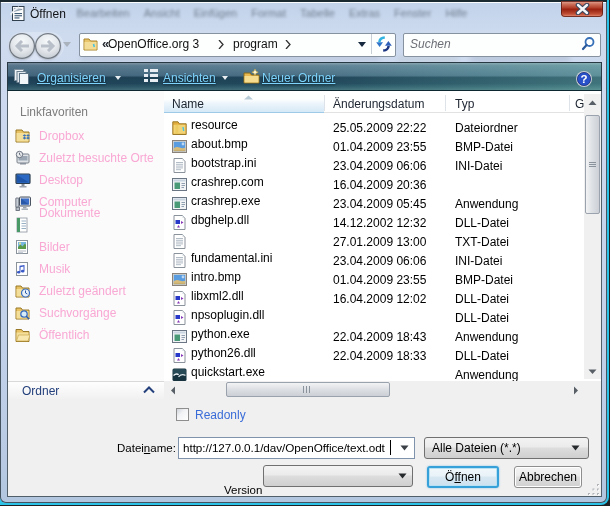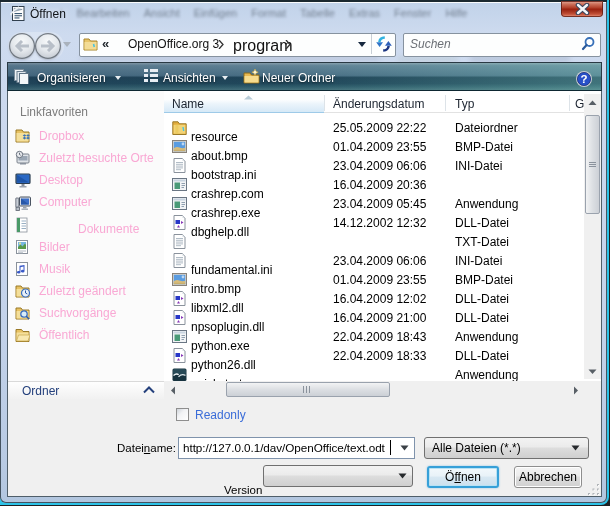--- a/index.html
+++ b/index.html
@@ -24,33 +24,33 @@
 .navcirc{width:26px;height:26px;border-radius:50%;
  background:radial-gradient(circle at 50% 32%,#f7f9fa 0,#e4e8ec 45%,#ccd1d8 72%,#b4bbc4 100%);
  box-shadow:inset 0 0 0 1.2px rgba(96,104,114,.85),0 1px 2px rgba(60,70,90,.28);}
 
 .whitebar{background:#fdfefe;border:1px solid #86929f;border-radius:2px;}
 
 #toolbar{left:7px;top:62px;width:595px;height:29px;box-sizing:border-box;border:1px solid #2a3a44;border-bottom:1px solid #0d2731;
  background:
  linear-gradient(to right,rgba(26,44,74,.20) 0,rgba(28,60,80,.06) 50%,rgba(130,208,192,.32) 100%),
  linear-gradient(to bottom,#8da4b2 0,#64879a 10%,#4d7389 46%,#1f4458 54%,#21495c 76%,#305e6d 88%,#48757f 100%);}
-.tbtext{color:#ffffff;font-size:12px;white-space:nowrap;text-shadow:0 1px 2px rgba(0,0,0,.5);}
+.tbtext{color:#7dd3fc;font-size:12px;white-space:nowrap;text-shadow:0 1px 2px rgba(0,0,0,.5);text-decoration:underline;}
 .tbarrow{width:0;height:0;border-left:3.5px solid transparent;border-right:3.5px solid transparent;border-top:4px solid #e8eef2;}
 
 #content{left:7px;top:62px;width:595px;height:435px;box-sizing:border-box;border:1px solid #4f5e69;border-top:none;background:#f0f0f0;}
 #browse{left:8px;top:91px;width:593px;height:307px;background:#fff;}
 #sidebar{left:8px;top:91px;width:156px;height:290px;background:#fbfbfb;}
 .slink{position:absolute;left:39px;color:#f9a8d4;font-size:12px;white-space:nowrap;}
 .sicon{position:absolute;left:15px;width:15px;height:15px;}
 #ordnerbar{left:8px;top:381px;width:156px;height:17px;background:linear-gradient(to bottom,#fefefe,#f1f1f1);border-top:1px solid #d9d9d9;}
 .hdrsep{position:absolute;top:95px;width:1px;height:16px;background:#dde3e8;}
 .hdrtxt{position:absolute;top:97px;color:#1c2430;font-size:12px;white-space:nowrap;}
 .row{position:absolute;left:164px;width:420px;height:19px;white-space:nowrap;}
-.fname{position:absolute;left:27px;top:12px;color:#000;}
+.fname{position:absolute;left:27px;top:0;color:#000;}
 .fdate{position:absolute;left:169px;top:3px;color:#000;}
 .ftype{position:absolute;left:291px;top:3px;color:#000;}
 .ficon{position:absolute;left:8px;top:2px;width:15px;height:15px;}
 
 .combo{position:absolute;box-sizing:border-box;border:1px solid #7f93ac;background:#fff;}
 .btncombo{position:absolute;box-sizing:border-box;border:1px solid #707070;border-radius:3px;
  background:linear-gradient(to bottom,#f3f3f3 0,#ebebeb 45%,#dddddd 50%,#cfcfcf 100%);}
 .vbtn{position:absolute;box-sizing:border-box;border-radius:3px;}
 #openbtn{left:427px;top:466px;width:72px;height:22px;border:2px solid #36a0d8;box-shadow:inset 0 0 0 1px #b8e2f4,0 0 2px rgba(60,160,220,.6);
  background:linear-gradient(to bottom,#f2f8fb 0,#e8f2f8 45%,#d8e8f2 50%,#cbe0ee 100%);}
@@ -106,27 +106,27 @@
 <div class="abs" style="left:398px;top:56px;width:60px;height:6px;background:rgba(120,140,110,.12);filter:blur(2.5px);border-radius:3px;"></div>
 <div id="addrbar" class="abs whitebar" style="left:79px;top:33px;width:315px;height:22px;"></div>
 <div class="abs" style="left:83px;top:36px;">
     <svg width="15" height="16">
       <path d="M1 3 h5 l1.5 2 H14 v9 H1 z" fill="#e8c56a" stroke="#a8852c" stroke-width="1"></path>
       <path d="M1.5 6 h12 v7.5 h-12 z" fill="#f3dc96"></path>
       <path d="M10.5 8 l.8 3" stroke="#49c3e0" stroke-width="1.6"></path>
     </svg>
   </div>
 <div class="abs" style="left:102px;top:36px;color:#23292f;font-size:13px;font-weight:bold;">«</div>
-<div class="abs" style="left:128px;top:37px;color:#111;font-size:12px;">OpenOffice.org 3</div>
+<div class="abs" style="left:108px;top:37px;color:#111;font-size:12px;">OpenOffice.org 3</div>
 <div class="abs" style="left:218px;top:40px;">
     <svg width="6" height="9">
       <path d="M1 0 L5 4.5 L1 9" fill="none" stroke="#333" stroke-width="1.3"></path>
     </svg>
   </div>
-<div class="abs" style="left:233px;top:37px;color:#111;font-size:16px;">program</div>
+<div class="abs" style="left:233px;top:37px;color:#111;font-size:12px;">program</div>
 <div class="abs" style="left:285px;top:40px;">
     <svg width="6" height="9">
       <path d="M1 0 L5 4.5 L1 9" fill="none" stroke="#333" stroke-width="1.3"></path>
     </svg>
   </div>
 <div class="abs" style="left:358px;top:42px;width:0;height:0;border-left:4.5px solid transparent;border-right:4.5px solid transparent;border-top:5px solid #16283e;"></div>
 <div class="abs" style="left:371px;top:34px;width:1px;height:20px;background:#c8cfd6;"></div>
 <div class="abs" style="left:375px;top:35px;">
     <svg width="18" height="18">
       <path d="M9.8 2.4 q-5 .3 -5.4 4.6" fill="none" stroke="#31b2e0" stroke-width="2.5"></path>
@@ -241,21 +241,21 @@
         <rect x="2" y="1" width="10" height="14" fill="#fff" stroke="#8a929c" stroke-width=".8"></rect>
         <rect x="2" y="1" width="3" height="14" fill="#4a9a68"></rect>
         <g stroke="#9ab0c4" stroke-width="1">
           <path d="M6.5 4 h4.5"></path>
           <path d="M6.5 6.5 h4.5"></path>
           <path d="M6.5 9 h4.5"></path>
           <path d="M6.5 11.5 h4.5"></path>
         </g>
       </svg>
     </div>
-<div class="slink" style="top:222px;margin-left:39px;">Dokumente</div>
+<div class="slink" style="top:206px;">Dokumente</div>
 <div class="sicon" style="top:239px;">
       <svg width="15" height="16">
         <rect x="1.5" y="1.5" width="11" height="13" fill="#fff" stroke="#8a929c" stroke-width="1"></rect>
         <rect x="3" y="3" width="8" height="7" fill="#78b8e0"></rect>
         <path d="M3 8 l2.5 -2.5 2 2 2.5 -3 1 1.5 v4 h-8 z" fill="#5a9a4a"></path>
         <circle cx="5" cy="4.5" r="1" fill="#f8e87a"></circle>
         <g stroke="#b0b8c2" stroke-width="1">
           <path d="M3 12 h8"></path>
           <path d="M3 13.8 h5"></path>
         </g>
@@ -412,20 +412,21 @@
         <use href="#i-dll"></use>
       </svg>
       <span class="fname">dbghelp.dll</span>
       <span class="fdate">14.12.2002 12:32</span>
       <span class="ftype">DLL-Datei</span>
     </div>
 <div class="row" style="top:232px;">
       <svg class="ficon">
         <use href="#i-txt"></use>
       </svg>
+      <span class="fdate">27.01.2009 13:00</span>
       <span class="ftype">TXT-Datei</span>
     </div>
 <div class="row" style="top:251px;">
       <svg class="ficon">
         <use href="#i-txt"></use>
       </svg>
       <span class="fname">fundamental.ini</span>
       <span class="fdate">23.04.2009 06:06</span>
       <span class="ftype">INI-Datei</span>
     </div>
@@ -443,21 +444,20 @@
       </svg>
       <span class="fname">libxml2.dll</span>
       <span class="fdate">16.04.2009 12:02</span>
       <span class="ftype">DLL-Datei</span>
     </div>
 <div class="row" style="top:308px;">
       <svg class="ficon">
         <use href="#i-dll"></use>
       </svg>
       <span class="fname">npsoplugin.dll</span>
-      <span class="fdate">16.04.2009 21:00</span>
       <span class="ftype">DLL-Datei</span>
     </div>
 <div class="row" style="top:327px;">
       <svg class="ficon">
         <use href="#i-app"></use>
       </svg>
       <span class="fname">python.exe</span>
       <span class="fdate">22.04.2009 18:43</span>
       <span class="ftype">Anwendung</span>
     </div>

